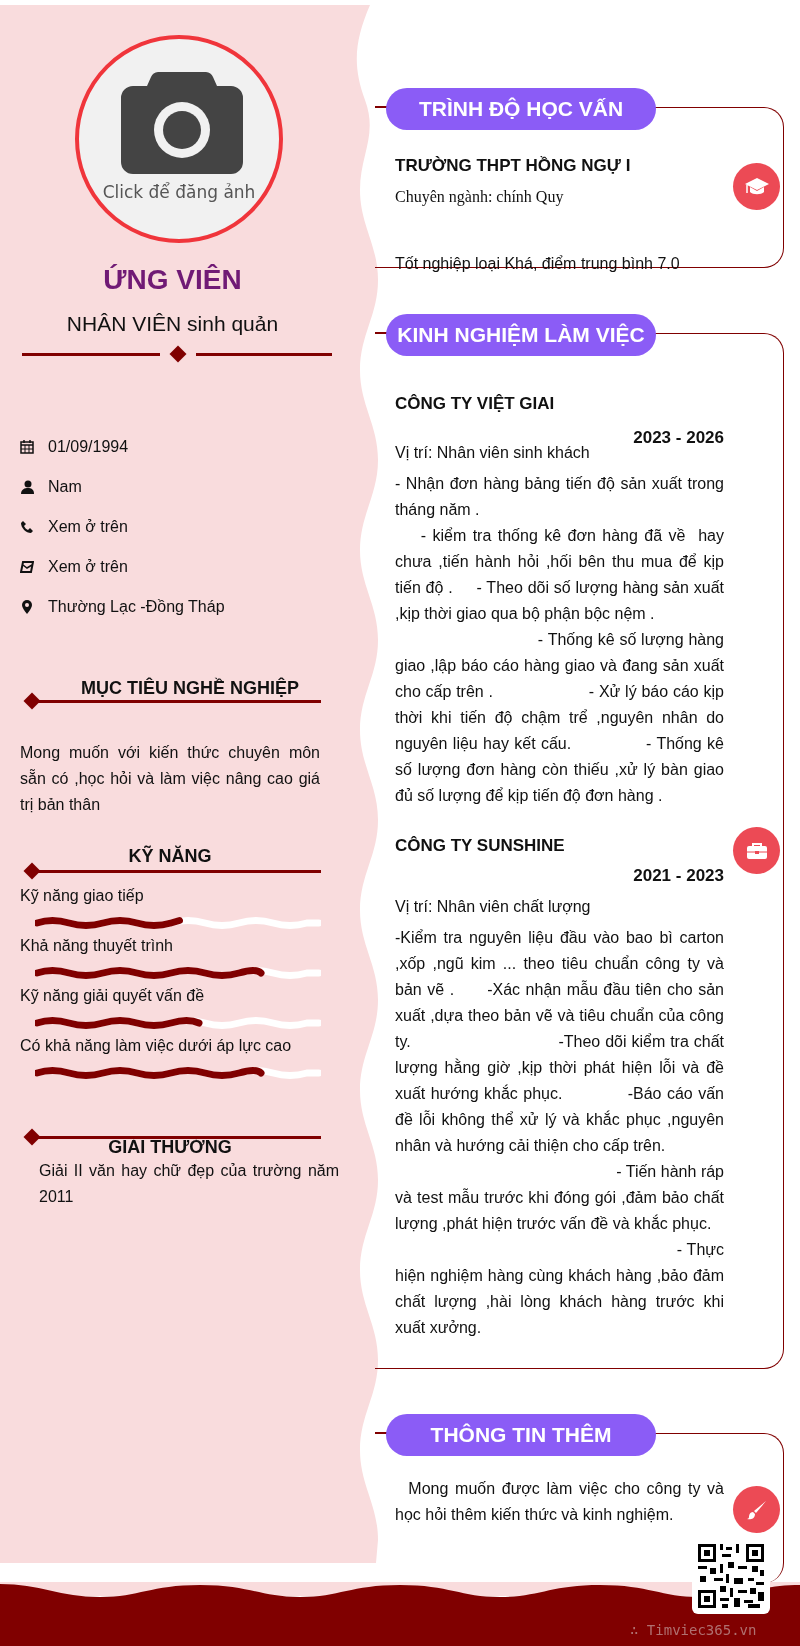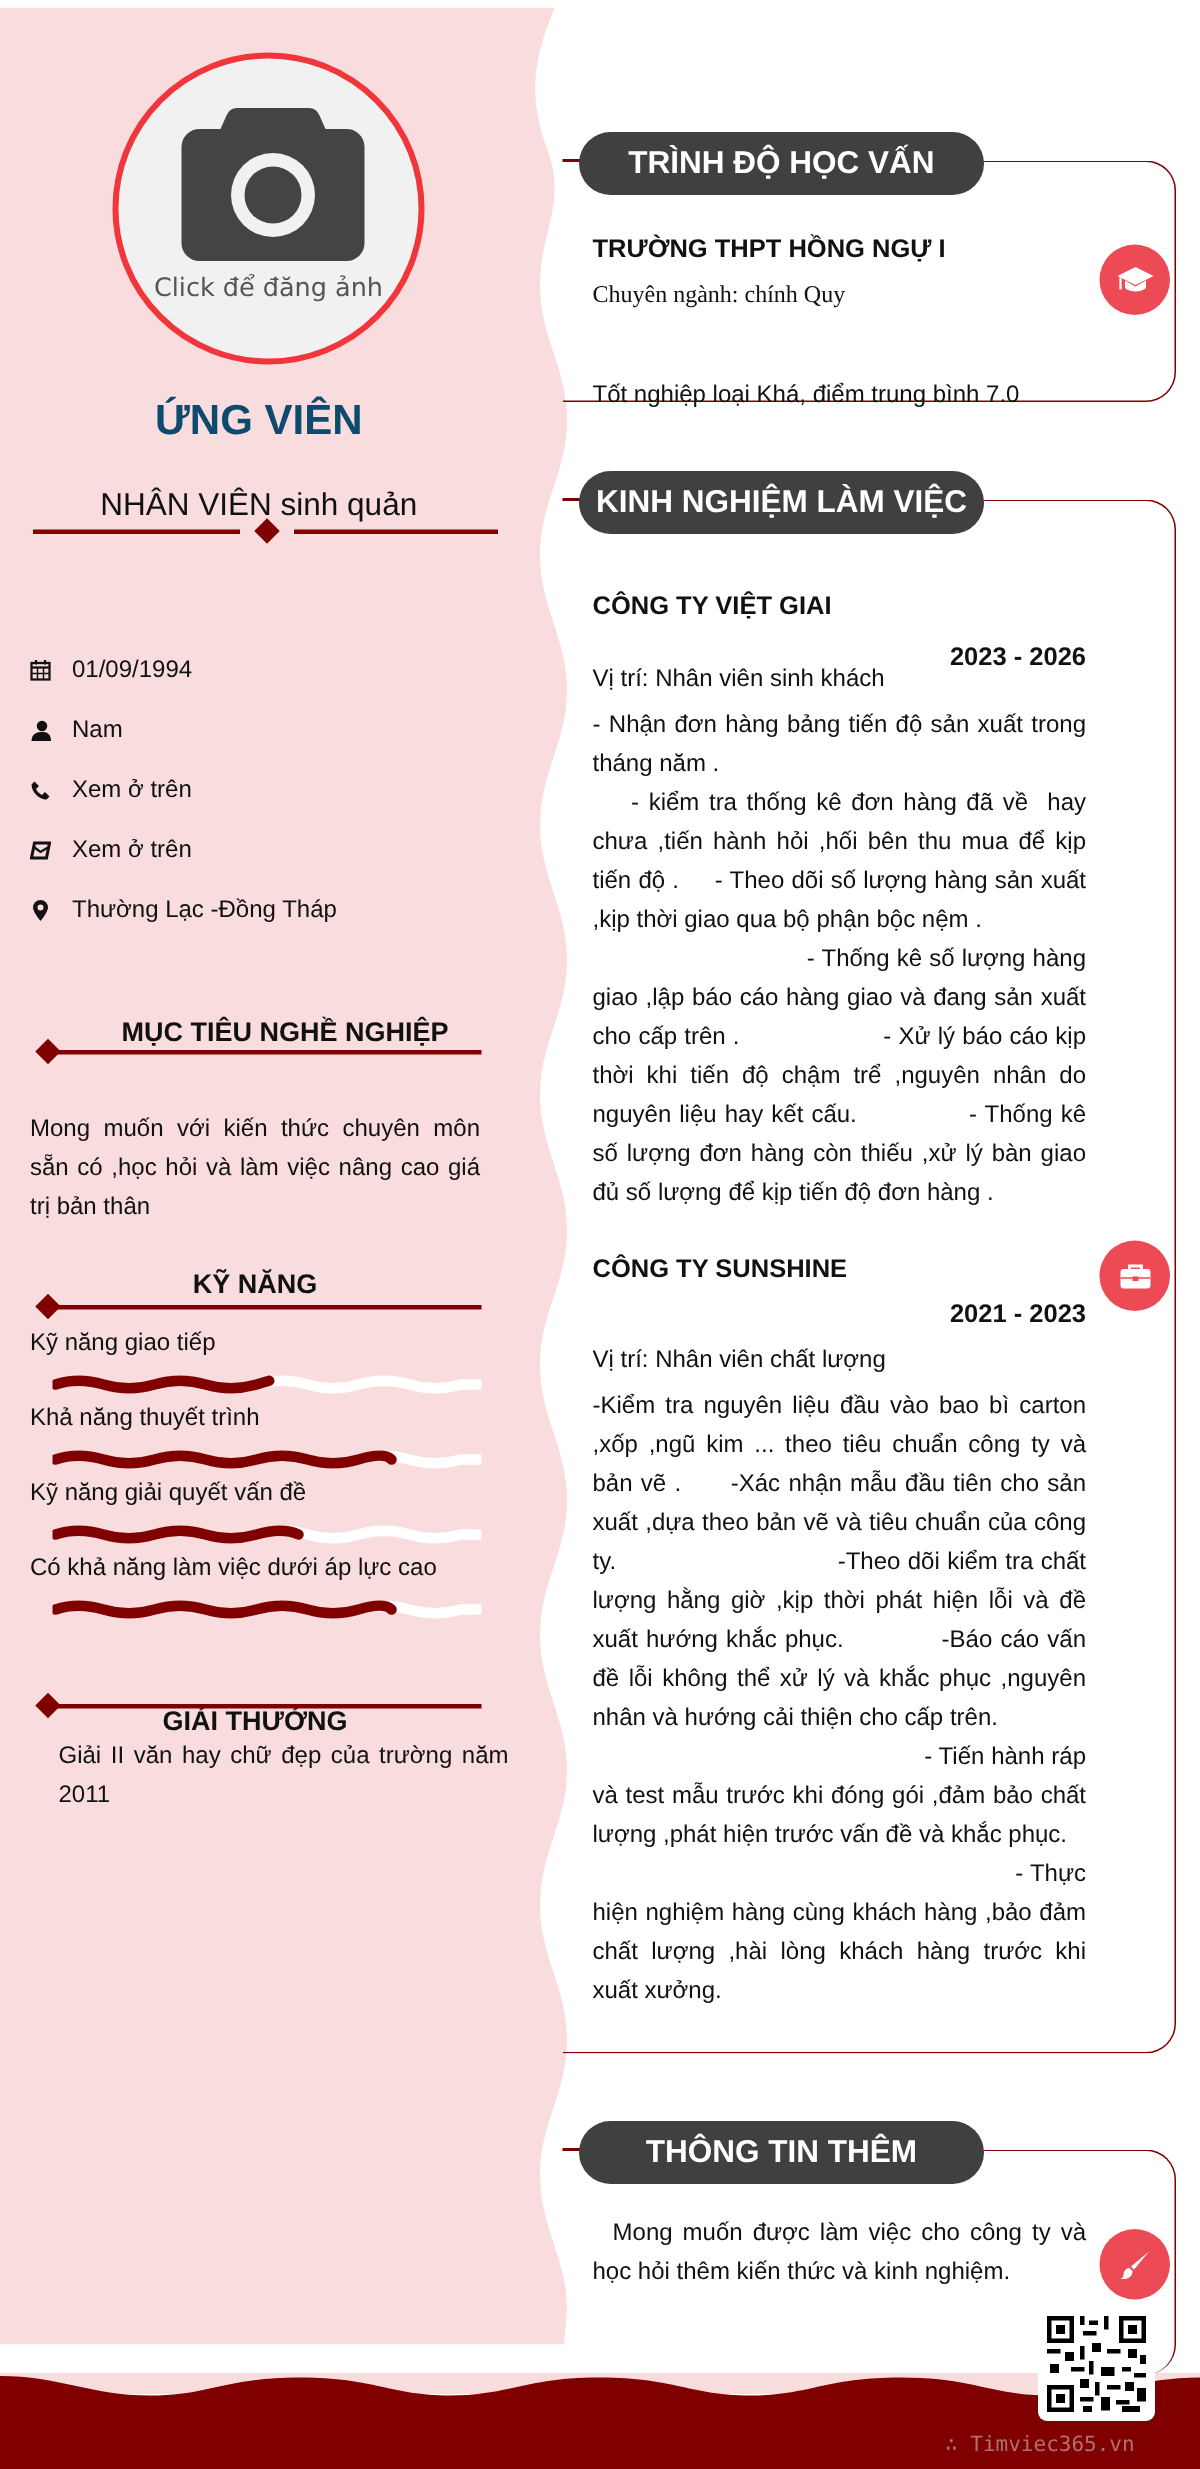--- a/index.html
+++ b/index.html
@@ -3,31 +3,31 @@
 <meta charset="utf-8">
 <style>
   html, body { margin:0; padding:0; }
   body { width:800px; height:1646px; position:relative; overflow:hidden; background:#ffffff; font-family:"Liberation Sans", sans-serif; color:#111; }
   .abs { position:absolute; }
   #sidebar-bg { position:absolute; left:0; top:5px; width:380px; height:1558px; }
   #footer-wave { position:absolute; left:0; top:1582px; width:800px; height:64px; }
   .photo { left:75px; top:35px; width:208px; height:208px; border-radius:50%; background:#f1f1f1; border:4px solid #f0353b; box-sizing:border-box; }
   .photo-text { left:75px; top:182px; width:208px; text-align:center; font-family:"DejaVu Sans", sans-serif; font-size:17px; color:#555; }
   .cam { left:120px; top:68px; }
-  .name { left:0; top:264px; width:345px; text-align:center; font-size:28px; font-weight:bold; color:#0c4a6e; }
-  .role { left:0; top:312px; width:345px; text-align:center; font-size:21px; color:#111;margin-top:13px; }
+  .name { left:0; top:264px; width:345px; text-align:center; font-size:28px; font-weight:bold; color:#701a75; }
+  .role { left:0; top:312px; width:345px; text-align:center; font-size:21px; color:#111; }
   .div-line { height:3px; background:#800000; }
   .diamond { width:12px; height:12px; background:#800000; transform:rotate(45deg); }
   .info-row { left:20px; width:320px; height:24px; display:flex; align-items:center; font-size:16px; }
   .info-icon { width:28px; display:flex; align-items:center; }
   .sec-title { font-size:18px; font-weight:bold; text-align:center; color:#111; }
   .para { font-size:16px; line-height:26px; text-align:justify; color:#111; }
   .skill-label { left:20px; font-size:16px; }
   .card { border:1.5px solid #800000; border-left:none; border-radius:0 20px 20px 0; box-sizing:border-box; }
-  .pill { background:#404040; color:#fff; font-weight:bold; font-size:21px; border-radius:22px; text-align:center; height:42px; line-height:42px; }
+  .pill { background:#8b5cf6; color:#fff; font-weight:bold; font-size:21px; border-radius:22px; text-align:center; height:42px; line-height:42px; }
   .circ { width:47px; height:47px; border-radius:50%; background:#ec4a55; display:flex; align-items:center; justify-content:center; }
   .rtext { font-size:16px; line-height:26px; color:#111; }
   .rbold { font-size:17px; font-weight:bold; color:#111; }
   .jtext { font-size:16px; line-height:26px; text-align:justify; color:#111; white-space:pre-wrap; }
   .qr { left:692px; top:1538px; width:78px; height:76px; background:#fff; border-radius:6px; }
   .watermark { left:630px; top:1622px; font-family:"DejaVu Sans Mono", monospace; font-size:14px; color:#b07070; }
 </style>
 </head>
 <body>
 

